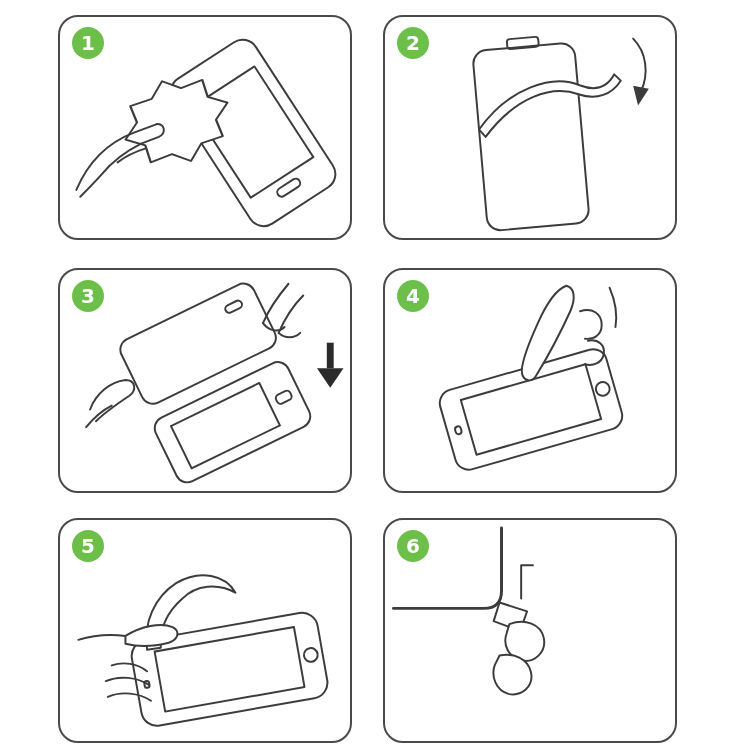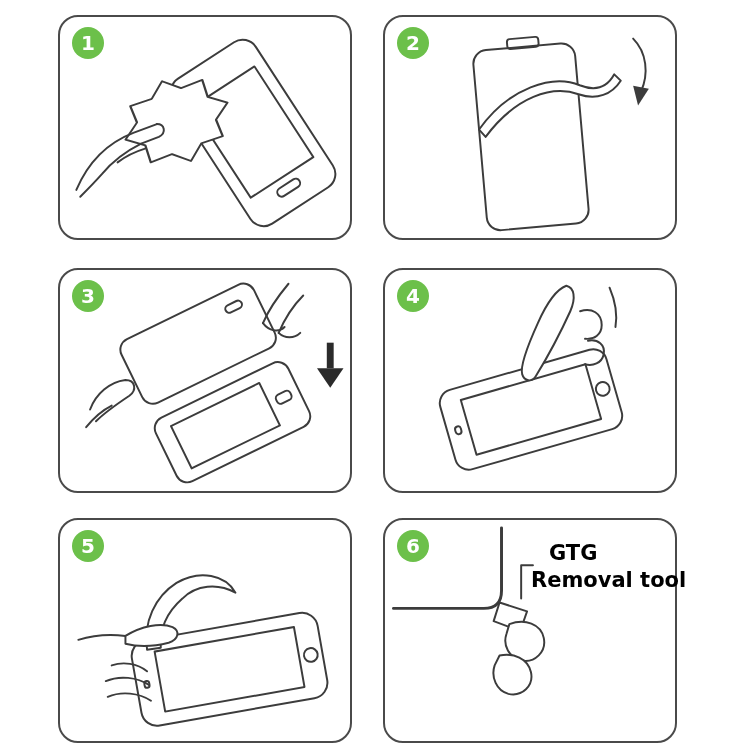--- a/index.html
+++ b/index.html
@@ -133,24 +133,20 @@
         <path d="M46,164 C60,158 78,160 90,168"></path>
         <path d="M48,180 C62,174 80,176 92,184"></path>
       </g>
     </svg>
   </section>
 
   <section class="panel p6">
     <div class="badge">
       <span>6</span>
     </div>
-    <div class="gtg">
-      <span class="l1">GTG</span>
-      <span class="l2">Removal tool</span>
-    </div>
     <svg class="art" viewBox="0 0 294 225" stroke="#3c3c3c" stroke-width="2" fill="none" stroke-linecap="round" stroke-linejoin="round">
       <path d="M118,8 L118,72 Q118,90 100,90 L8,90" stroke-width="3"></path>
       <polyline points="150,46 138,46 138,80"></polyline>
       <g>
         <polygon fill="#fff" points="116,84 144,93 137,113 110,103"></polygon>
         <path fill="#fff" d="M126,106 C142,100 158,106 161,120 C164,134 152,146 138,143 C126,140 119,128 123,116 Z"></path>
         <path fill="#fff" d="M116,138 C130,135 145,141 148,155 C151,169 139,180 125,177 C113,174 107,160 111,148 Z"></path>
       </g>
     </svg>
   </section>

